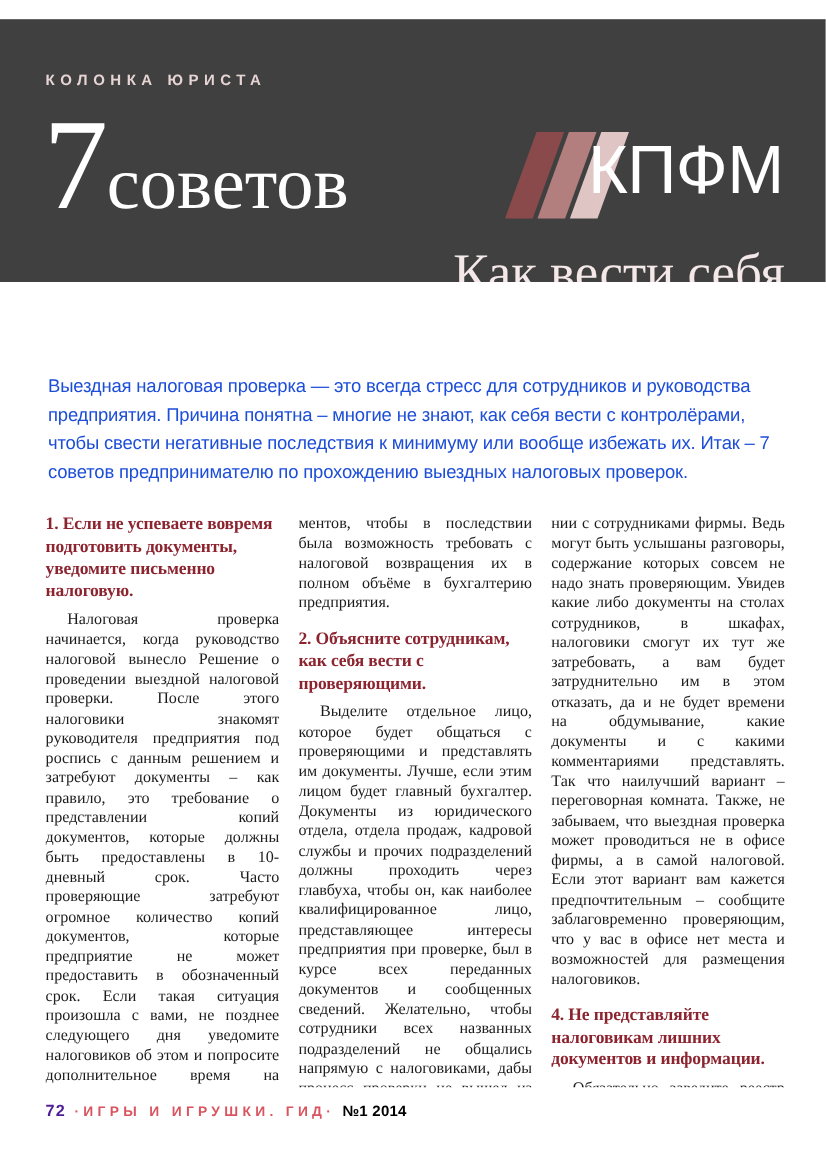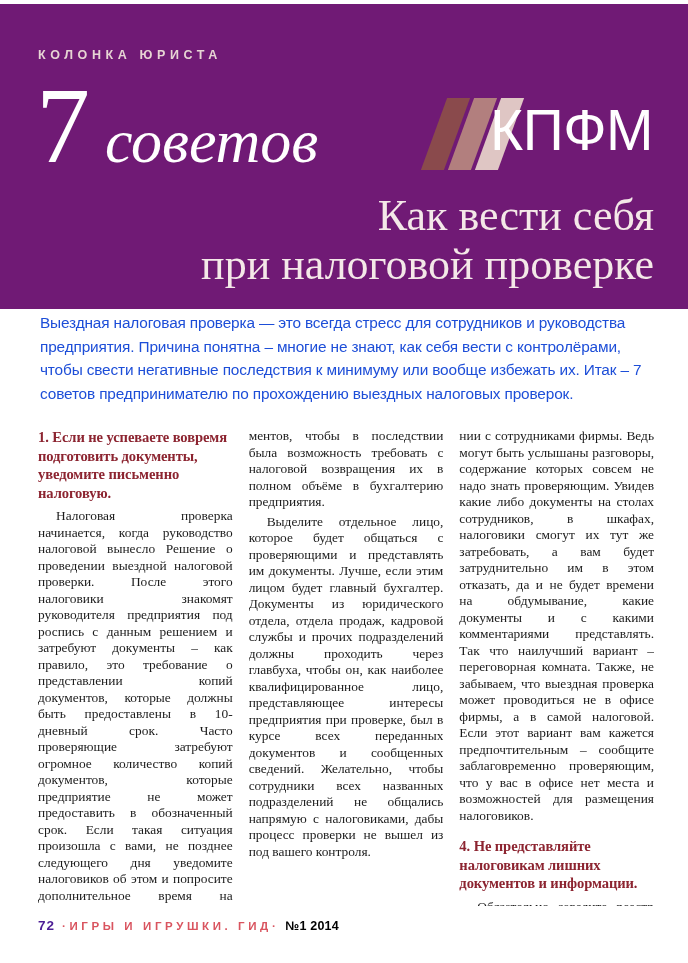--- a/index.html
+++ b/index.html
@@ -12,24 +12,24 @@
     background: #ffffff;
     font-family: "Liberation Serif", "DejaVu Serif", serif;
     overflow: hidden;
     position: relative;
   }
 
   
   .header-band {
     position: absolute;
     left: 0;
-    top: 4px;
+    top: 16px;
     width: 688px;
-    height: 305px;
-    background: #701a75;
+    height: 219px;
+    background: #404040;
     overflow: hidden;
   }
 
   .kicker {
     position: absolute;
     left: 38px;
     top: 44px;
     color: #e7d4d4;
     font-family: "Liberation Sans", "DejaVu Sans", sans-serif;
     font-size: 12.5px;
@@ -51,23 +51,22 @@
     font-size: 108px;
     line-height: 0.92;
     font-weight: 400;
     letter-spacing: -2px;
   }
   .headline-word {
     color: #ffffff;
     font-size: 62px;
     line-height: 1;
     font-weight: 400;
-    margin-left: 17px;
+    margin-left: 1px;
     letter-spacing: 0px;
-    font-style: italic;
   }
 
   
   .logo {
     position: absolute;
     left: 432px;
     top: 92px;
     width: 228px;
     height: 76px;
   }
@@ -226,20 +225,21 @@
 
 <div class="columns">
 
   <div class="col">
     <h2 class="sec-head">1. Если не успеваете вовремя подготовить документы, уведомите письменно налоговую.</h2>
     <p class="para">Налоговая проверка начинается, когда руководство налоговой вынесло Решение о проведении выездной налоговой проверки. После этого налоговики знакомят руководителя предприятия под роспись с данным решением и затребуют документы – как правило, это требование о представлении копий документов, которые должны быть предоставлены в 10-дневный срок. Часто проверяющие затребуют огромное количество копий документов, которые предприятие не может предоставить в обозначенный срок. Если такая ситуация произошла с вами, не позднее следующего дня уведомите налоговиков об этом и попросите дополнительное время на подготовку копий. Если последует отказ, у вас будет аргументация для суда для отмены штрафа за несвоевременное представление копий. Можно поступить несколько иначе – предоставить в налоговую подлинники. Тогда штрафа точно не будет, но предприятию придётся потрудиться над составлением полной описи передаваемых доку-</p>
   </div>
 
   <div class="col">
     <p class="para cont">ментов, чтобы в последствии была возможность требовать с налоговой возвращения их в полном объёме в бухгалтерию предприятия.</p>
+    <h2 class="sec-head tight-top">2. Объясните сотрудникам, как себя вести с проверяющими.</h2>
     <p class="para">Выделите отдельное лицо, которое будет общаться с проверяющими и представлять им документы. Лучше, если этим лицом будет главный бухгалтер. Документы из юридического отдела, отдела продаж, кадровой службы и прочих подразделений должны проходить через главбуха, чтобы он, как наиболее квалифицированное лицо, представляющее интересы предприятия при проверке, был в курсе всех переданных документов и сообщенных сведений. Желательно, чтобы сотрудники всех названных подразделений не общались напрямую с налоговиками, дабы процесс проверки не вышел из под вашего контроля.</p>
 
   </div>
 
   <div class="col">
     <p class="para cont">нии с сотрудниками фирмы. Ведь могут быть услышаны разговоры, содержание которых совсем не надо знать проверяющим. Увидев какие либо документы на столах сотрудников, в шкафах, налоговики смогут их тут же затребовать, а вам будет затруднительно им в этом отказать, да и не будет времени на обдумывание, какие документы и с какими комментариями представлять. Так что наилучший вариант – переговорная комната. Также, не забываем, что выездная проверка может проводиться не в офисе фирмы, а в самой налоговой. Если этот вариант вам кажется предпочтительным – сообщите заблаговременно проверяющим, что у вас в офисе нет места и возможностей для размещения налоговиков.</p>
     <h2 class="sec-head tight-top">4. Не представляйте налоговикам лишних документов и информации.</h2>
     <p class="para">Обязательно заведите реестр передаваемых контролёрам документов. В нём необходимо проставлять подписи тех, кто передает документы и тех, кто их принимает. Это позволит не упустить важной информации о затребованных документах, выявить объекты наи-</p>
   </div>
 

